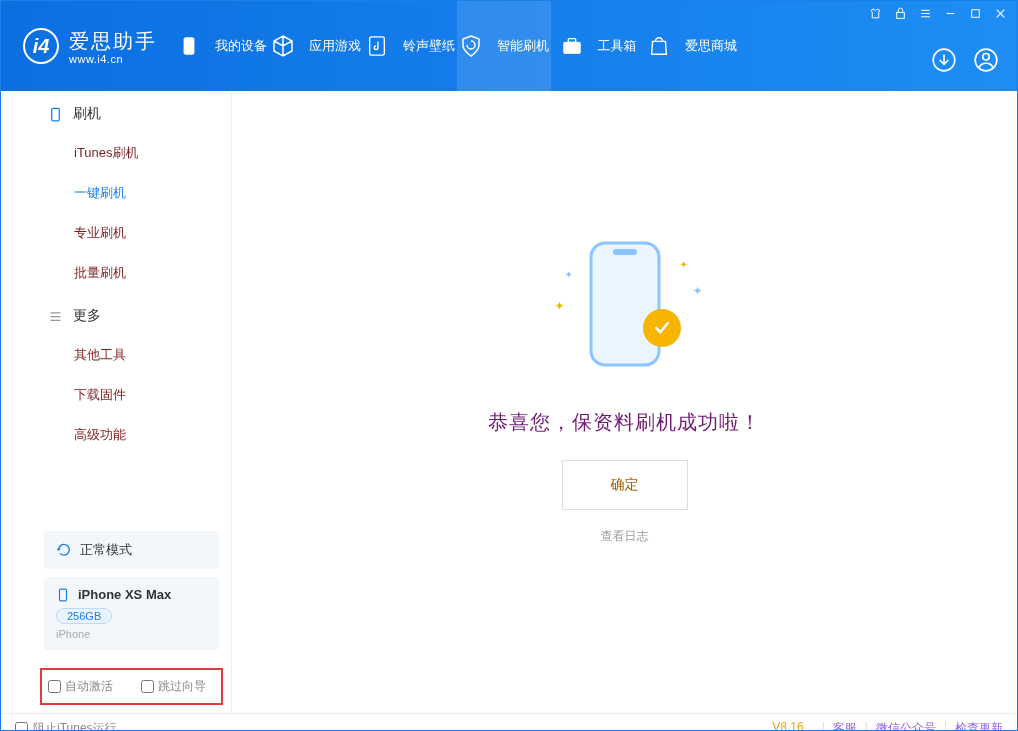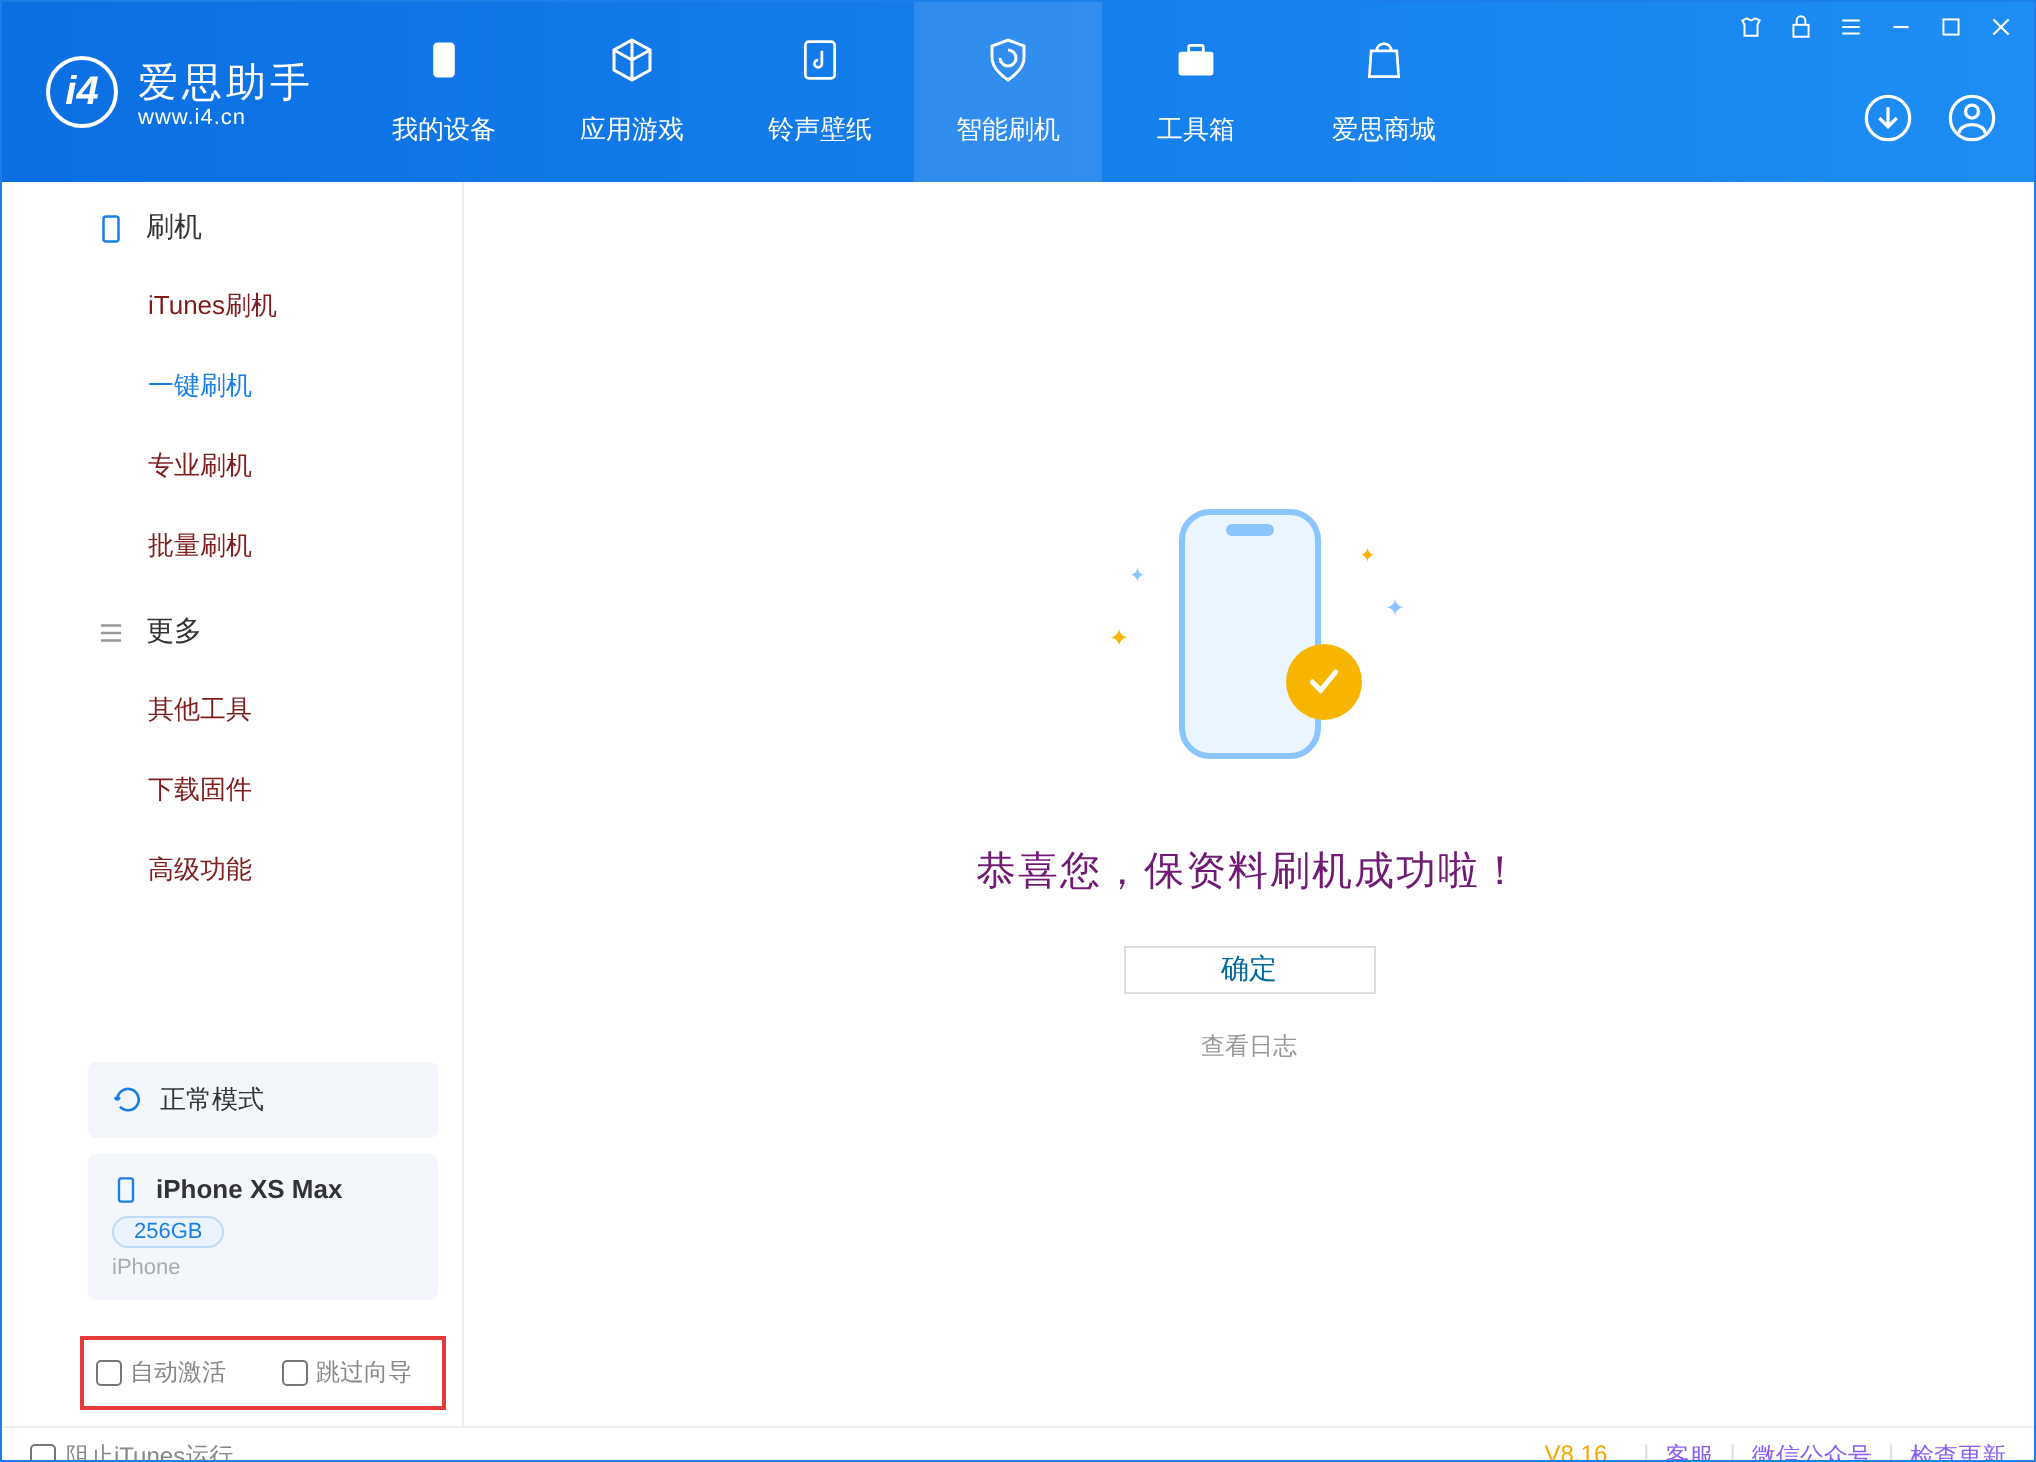--- a/index.html
+++ b/index.html
@@ -5,21 +5,21 @@
 * { margin: 0; padding: 0; box-sizing: border-box; font-family: "Microsoft YaHei", "PingFang SC", sans-serif; }
 body { background: #fff; width: 1018px; height: 731px; overflow: hidden; border: 1px solid #1a7fe8; }
 
 
 .header { background: linear-gradient(to right, #0b6fe2, #1e8df5); height: 90px; display: flex; color: #fff; position: relative; }
 .logo-block { display: flex; align-items: center; padding: 0 18px 0 22px; gap: 10px; }
 .logo-circle { width: 36px; height: 36px; border: 2.2px solid #fff; border-radius: 50%; display: flex; align-items: center; justify-content: center; font-weight: bold; font-style: italic; font-size: 20px; color: #fff; }
 .logo-text-main { font-size: 20px; font-weight: 500; letter-spacing: 2px; }
 .logo-text-sub { font-size: 11px; margin-top: -2px; letter-spacing: 0.5px; }
 .nav { display: flex; }
-.nav-item { width: 94px; display: flex; flex-direction: column; align-items: center; justify-content: center; gap: 14px; cursor: pointer; font-size: 13px; }
+.nav-item { width: 94px; display: flex; flex-direction: row; align-items: center; justify-content: center; gap: 14px; cursor: pointer; font-size: 13px; }
 .nav-item.active { background: rgba(255,255,255,0.12); }
 .nav-icon { width: 24px; height: 24px; display: flex; align-items: center; justify-content: center; }
 .nav-icon svg { fill: #fff; stroke: #fff; }
 .win-controls { position: absolute; right: 10px; top: 6px; display: flex; gap: 12px; font-size: 13px; }
 .win-controls span, .win-controls svg { cursor: pointer; color: #fff; fill: #fff; }
 .header-right-icons { position: absolute; right: 18px; bottom: 14px; display: flex; gap: 16px; }
 .header-right-icons svg { stroke: #fff; fill: none; stroke-width: 1.5; }
 
 
 .body { display: flex; height: calc(100% - 77px - 30px); margin-left: 31px; }
@@ -44,21 +44,21 @@
 .main { flex: 1; display: flex; flex-direction: column; align-items: center; justify-content: center; }
 .success-illus { position: relative; width: 200px; height: 180px; margin-top: -40px; }
 .phone-svg { position: absolute; left: 60px; top: 20px; }
 .badge-check { position: absolute; left: 118px; top: 90px; width: 38px; height: 38px; background: #f7b500; border-radius: 50%; display: flex; align-items: center; justify-content: center; }
 .sparkle { position: absolute; color: #f7b500; }
 .s1 { left: 30px; top: 80px; font-size: 12px; }
 .s2 { left: 40px; top: 50px; font-size: 10px; color: #8bc5ff; }
 .s3 { left: 155px; top: 40px; font-size: 10px; }
 .s4 { left: 168px; top: 65px; font-size: 12px; color: #8bc5ff; }
 .success-text { font-size: 20px; color: #701a75; margin-top: 10px; letter-spacing: 1px; }
-.ok-btn { margin-top: 24px; padding: 2px 48px; border: 1px solid #ddd; background: #fff; font-size: 14px; color: #0369a1; cursor: pointer; }
+.ok-btn { margin-top: 24px; padding: 15px 48px; border: 1px solid #ddd; background: #fff; font-size: 14px; color: #a16207; cursor: pointer; }
 .log-link { margin-top: 18px; font-size: 12px; color: #999; cursor: pointer; }
 
 
 .footer { height: 30px; border-top: 1px solid #eee; display: flex; align-items: center; padding: 0 14px; font-size: 12px; color: #888; }
 .footer-left { display: flex; align-items: center; gap: 5px; }
 .footer-right { margin-left: auto; display: flex; align-items: flex-start; gap: 8px; }
 .footer-version { color: #f7a500; margin-right: 10px; }
 .footer-link { color: #8b5cf6; cursor: pointer; }
 .footer-sep { color: #ddd; }
 </style>

